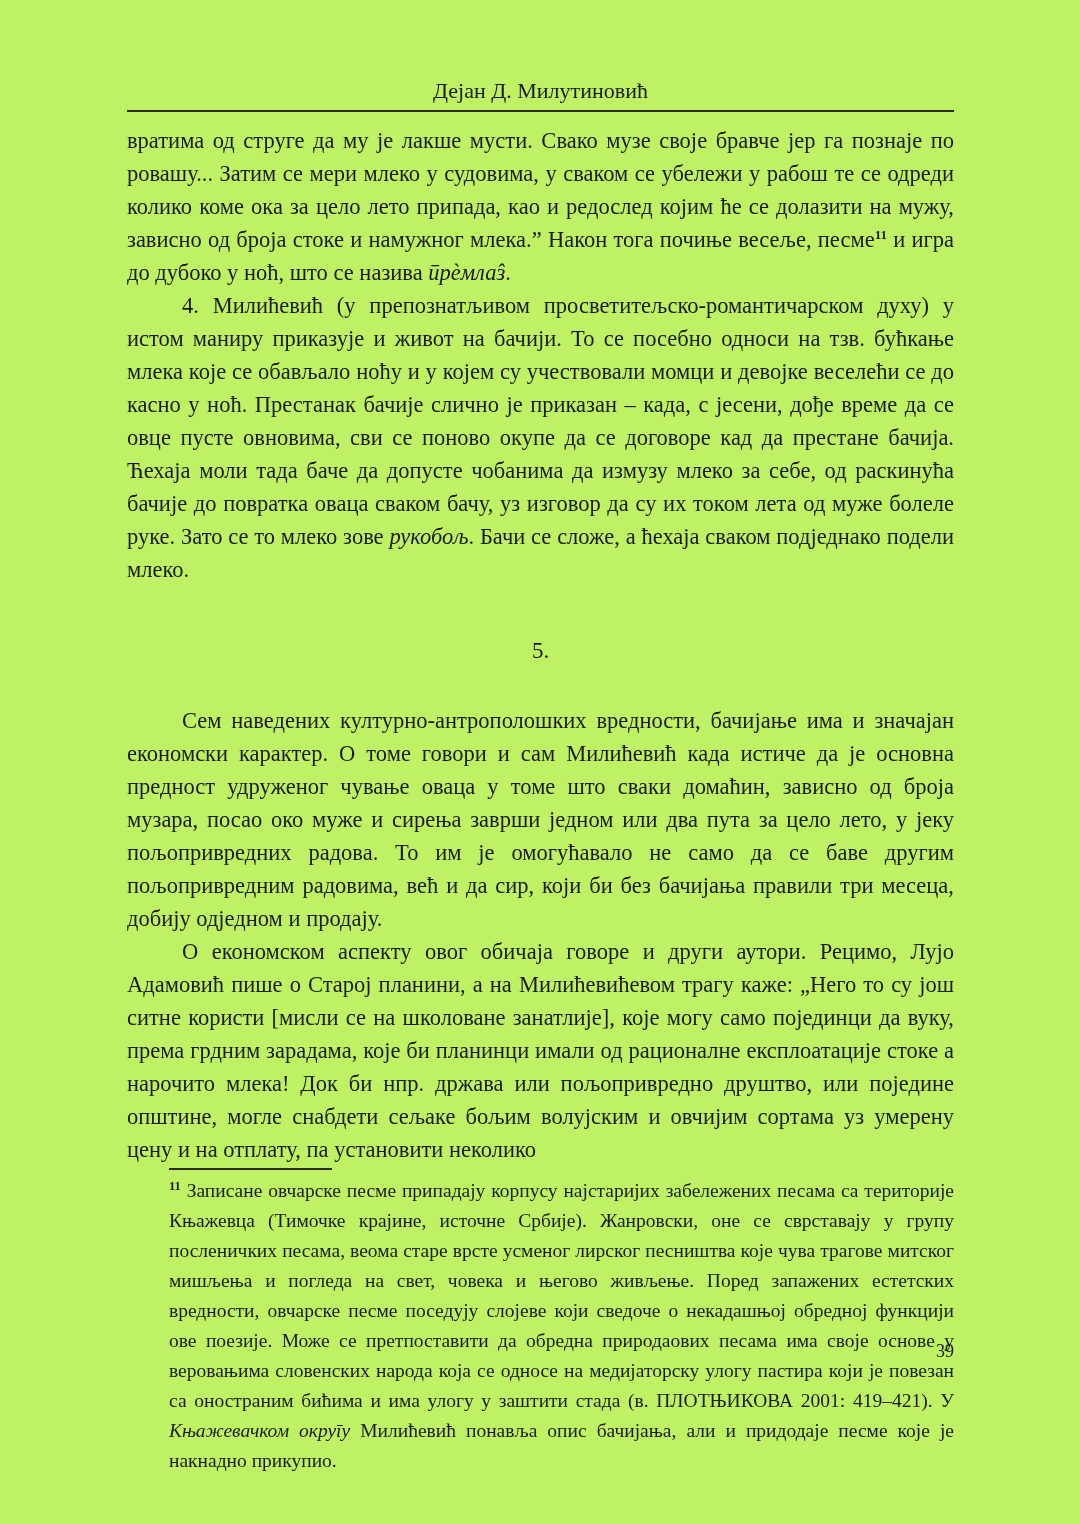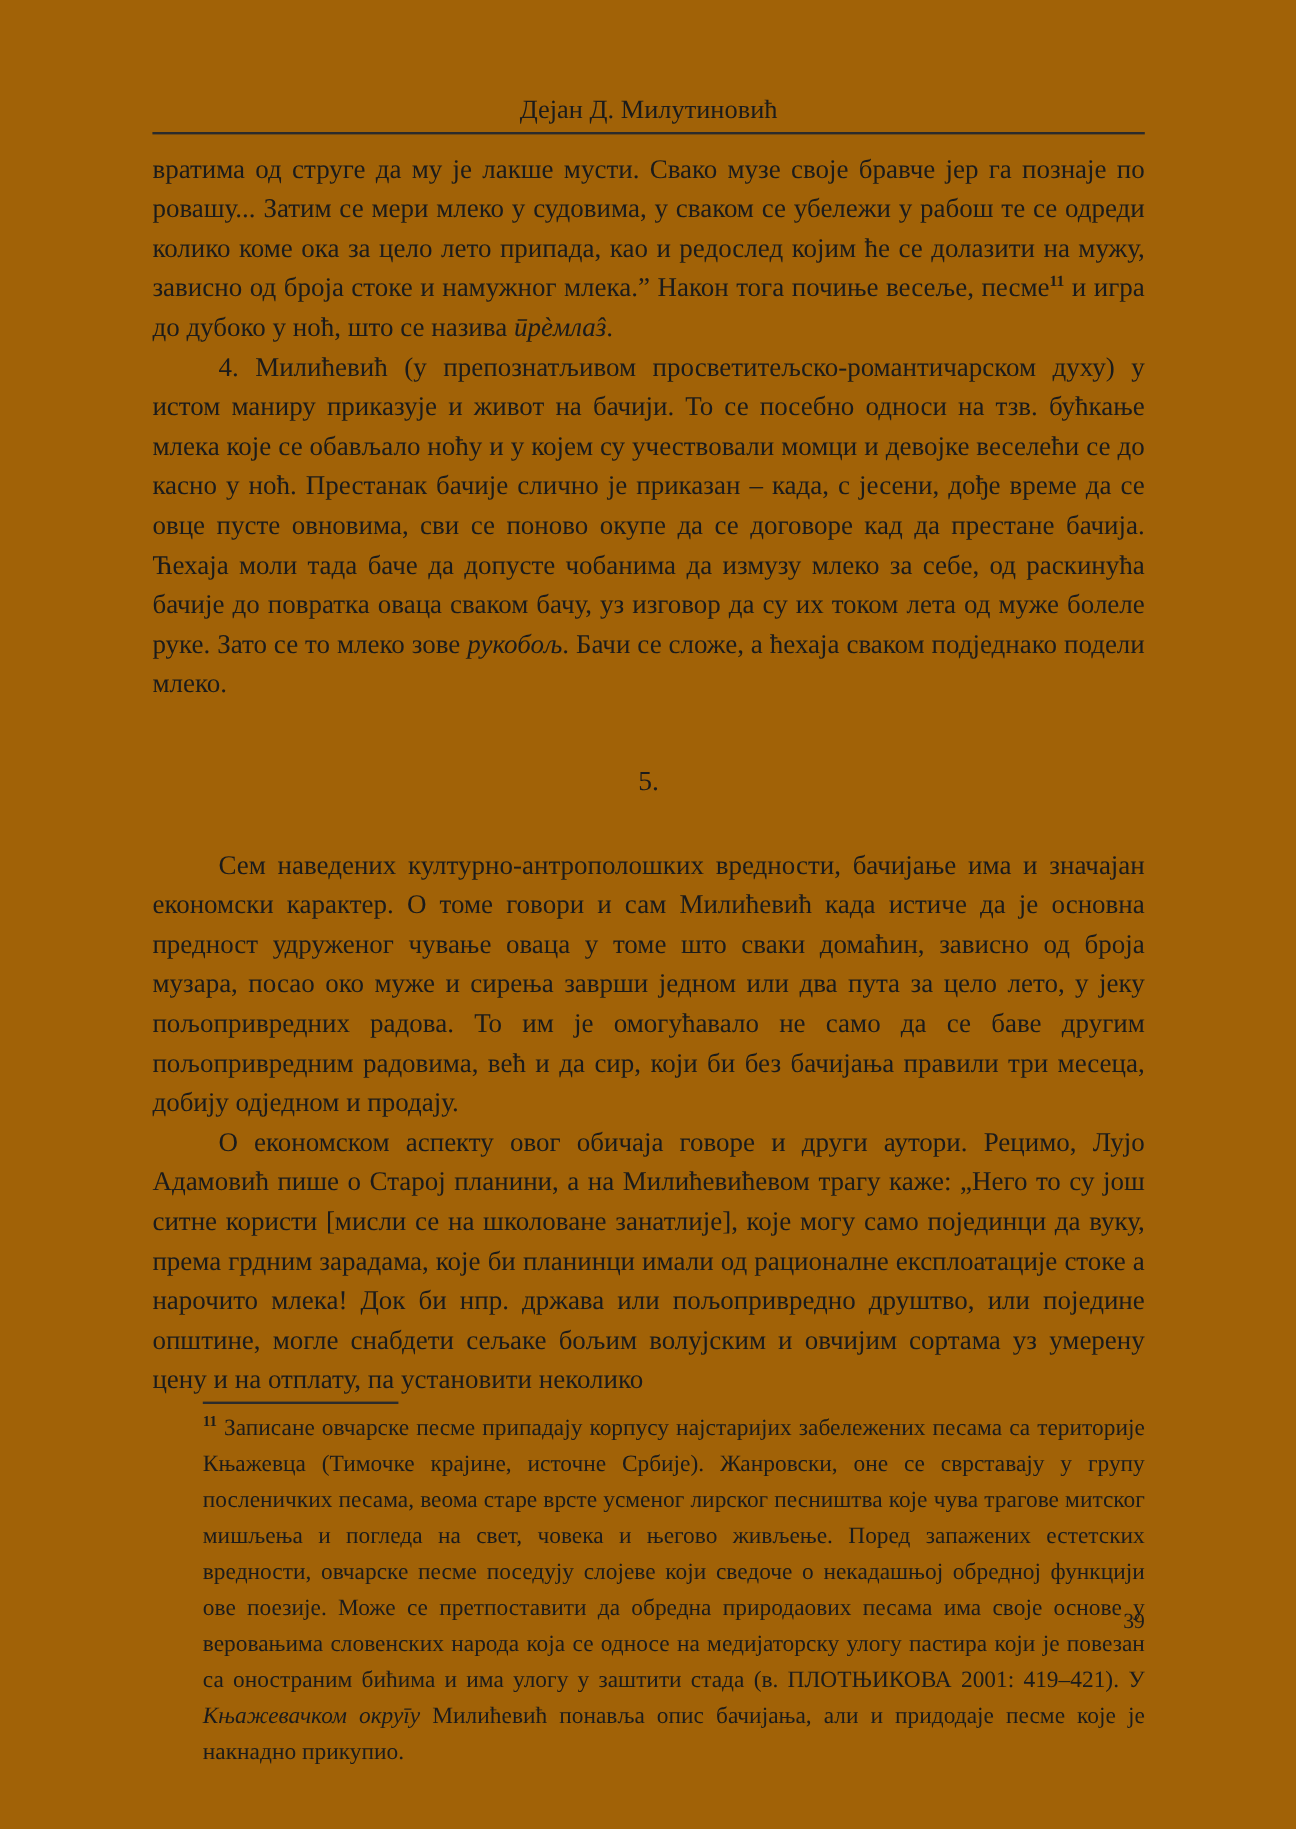--- a/index.html
+++ b/index.html
@@ -4,21 +4,21 @@
 <style>
   html, body {
     margin: 0;
     padding: 0;
     background: #ffffff;
   }
   .page {
     position: relative;
     width: 1080px;
     height: 1524px;
-    background: #a16207;
+    background: #bef264;
     color: #1b1b1b;
     font-family: "Liberation Serif", "DejaVu Serif", serif;
     overflow: hidden;
   }
   .content {
     position: absolute;
     left: 127px;
     right: 126px;
     top: 78px;
   }

